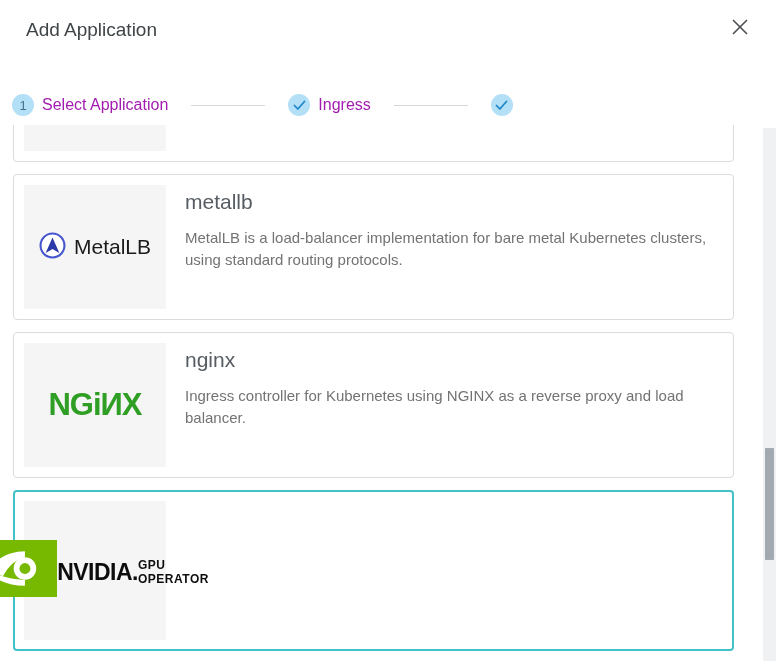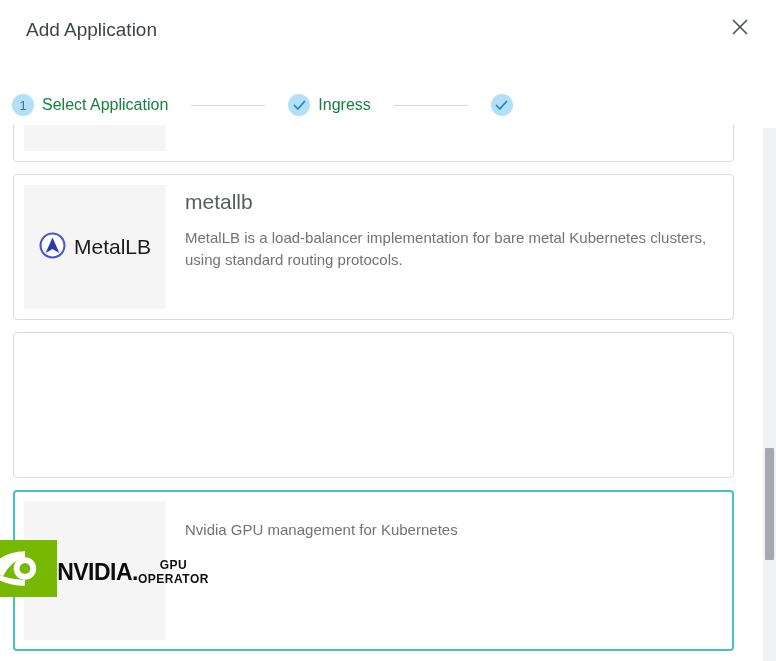--- a/index.html
+++ b/index.html
@@ -28,21 +28,21 @@
     position:absolute; left:12px; top:94px; height:22px;
     display:flex; align-items:center; white-space:nowrap;
   }
   .step { display:flex; align-items:center; cursor:pointer; }
   .step-circle {
     width:22px; height:22px; border-radius:50%;
     background:#b3dff7; flex-shrink:0;
     display:flex; align-items:center; justify-content:center;
     font-size:13px; color:#43708c;
   }
-  .step-label { margin-left:8px; font-size:16px; color:#15803d; }
+  .step-label { margin-left:8px; font-size:16px; color:#a21caf; }
   .connector { width:74px; height:1px; background:#d8d8d8; margin:0 23px; flex-shrink:0; }
 
   
   .list-viewport {
     position:absolute; left:0; right:0; top:125px; bottom:0;
     overflow:hidden; padding-left:13px;
   }
   .card {
     width:721px; min-height:146px;
     border:1px solid #dcdcdc; border-radius:4px;
@@ -72,21 +72,21 @@
     font-size:31px; font-weight:bold; color:#2f9e24;
     letter-spacing:-1px;
   }
   .nvidia-logo { display:flex; flex-direction:row; align-items:center; }
   .nvidia-name {
     margin-top:4px; font-size:23px; font-weight:800;
     letter-spacing:-0.5px; color:#0d0d0d;
   }
   .nvidia-sub {
     margin-top:3px; font-size:12px; font-weight:700;
-    letter-spacing:0.5px; color:#0d0d0d;text-align:center;
+    letter-spacing:0.5px; color:#0d0d0d;
   }
 
   
   .scroll-track {
     position:absolute; left:763px; top:128px; bottom:0; width:13px;
     background:#f0f1f2;
   }
   .scroll-thumb {
     position:absolute; left:765px; top:448px; width:9px; height:112px;
     background:#a2a9b0; border-radius:1px;
@@ -147,41 +147,45 @@
         <span class="metallb-logo-text">MetalLB</span>
       </div>
     </div>
     <div class="card-body">
       <div class="card-title">metallb</div>
       <div class="card-desc">MetalLB is a load-balancer implementation for bare metal Kubernetes clusters, using standard routing protocols.</div>
     </div>
   </div>
 
   <div class="card">
+    <div class="logo-box">
+      <span class="nginx-logo-text">NGiИX</span>
+    </div>
     <div class="card-body">
+      <div class="card-title">nginx</div>
+      <div class="card-desc">Ingress controller for Kubernetes using NGINX as a reverse proxy and load balancer.</div>
     </div>
   </div>
 
   <div class="card selected">
     <div class="logo-box">
       <div class="nvidia-logo">
         <span>
           <svg width="76" height="57" viewBox="0 0 64 48">
             <rect x="0" y="0" width="64" height="48" fill="#76b900"></rect>
             <circle cx="37" cy="24" r="9.5" fill="#ffffff"></circle>
             <circle cx="37" cy="24" r="4.6" fill="#76b900"></circle>
             <path d="M37 9.5 C22 9.5 11 17.5 5 26 C9.5 27 14 28.5 18.5 30.5 C23 22 29 16.5 37 14.5 Z" fill="#ffffff"></path>
             <path d="M5 26 C13 34.5 24 38.5 37 38.5 L37 33.5 C26 33.5 15 30 9.5 26.8 Z" fill="#ffffff"></path>
           </svg>
         </span>
         <span class="nvidia-name">NVIDIA.</span>
         <span class="nvidia-sub">GPU OPERATOR</span>
       </div>
     </div>
     <div class="card-body">
-      <div class="card-desc">Nvidia GPU management for Kubernetes</div>
     </div>
   </div>
 
 </div>
 
 <div class="scroll-track"></div>
 <div class="scroll-thumb"></div>
 
 </body></html>

